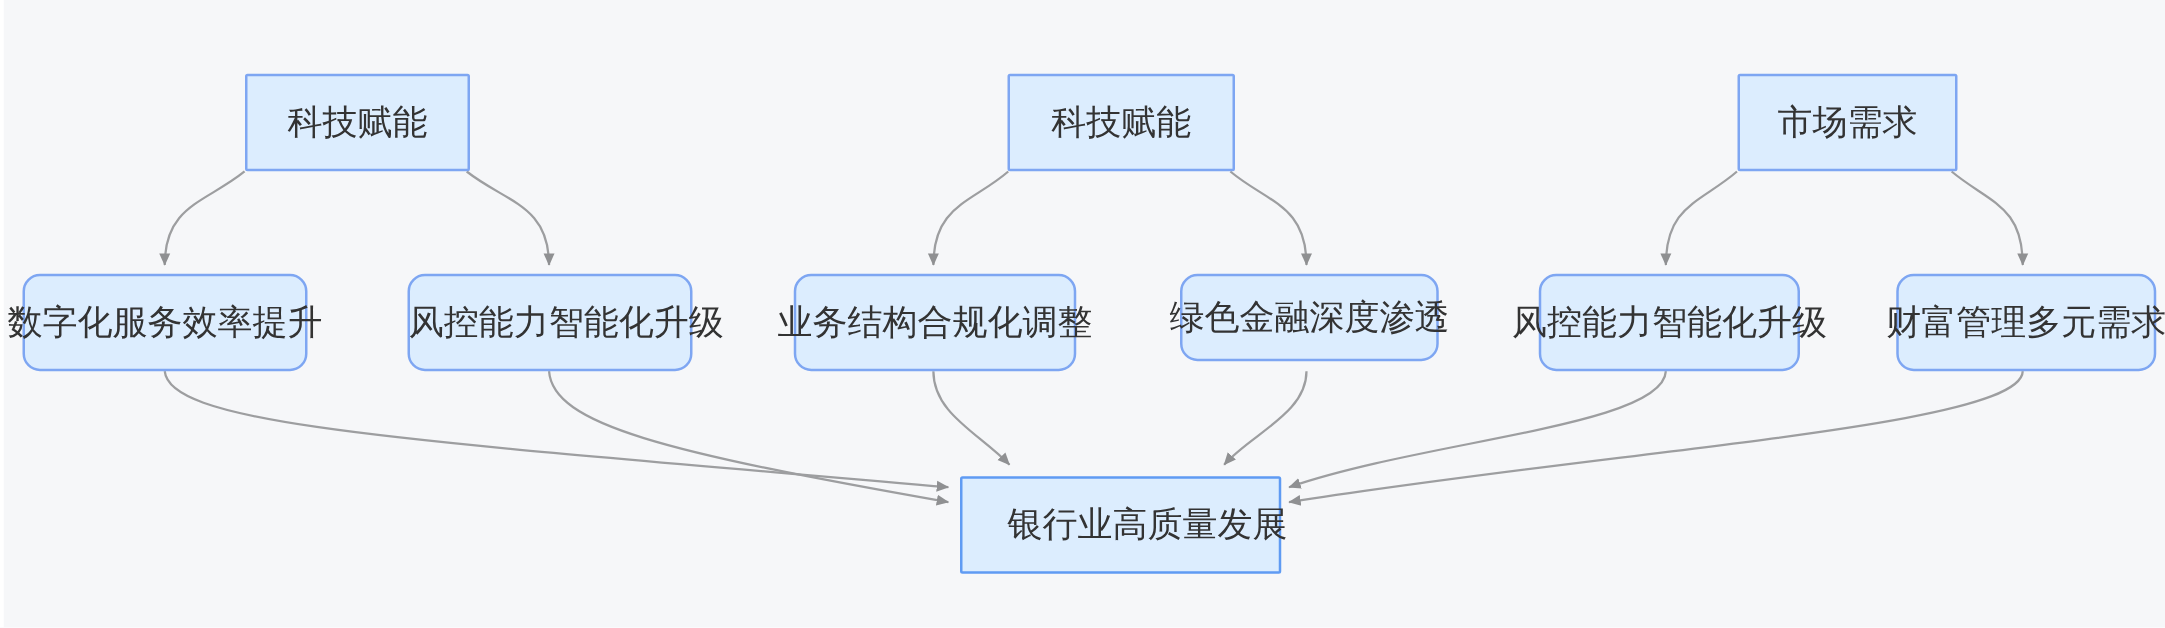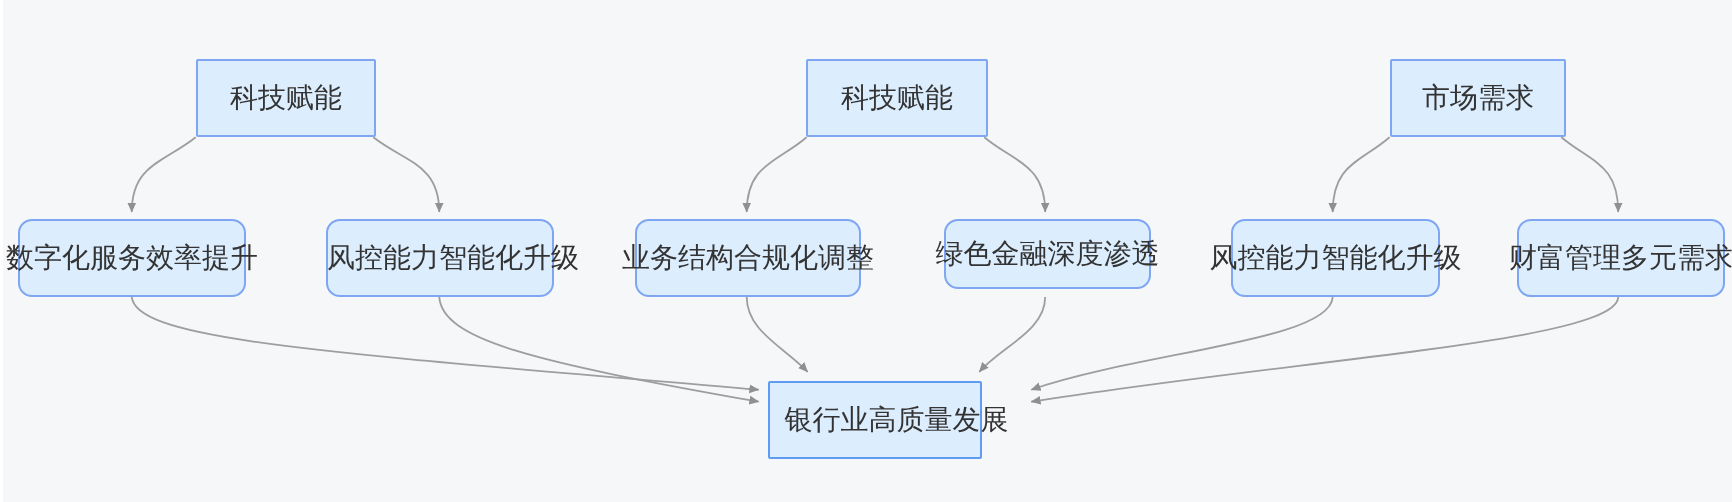--- a/index.html
+++ b/index.html
@@ -95,17 +95,17 @@
       </div>
       <div class="node rounded" style="left: 941px; top: 219px; width: 207px; height: 70px;">
         <span>绿色金融深度渗透</span>
       </div>
       <div class="node rounded" style="left: 1228px; top: 219px; width: 209px; height: 78px;">
         <span>风控能力智能化升级</span>
       </div>
       <div class="node rounded" style="left: 1514px; top: 219px; width: 208px; height: 78px;">
         <span>财富管理多元需求</span>
       </div>
-      <div class="node  emphasis" style="left: 765px; top: 381px; width: 214px; height: 78px; padding-left: 43px;">
+      <div class="node  emphasis" style="left: 765px; top: 381px; width: 257px; height: 78px; padding-left: 43px;">
         <span>银行业高质量发展</span>
       </div>
     </div>
 </div>
 
 </body></html>

